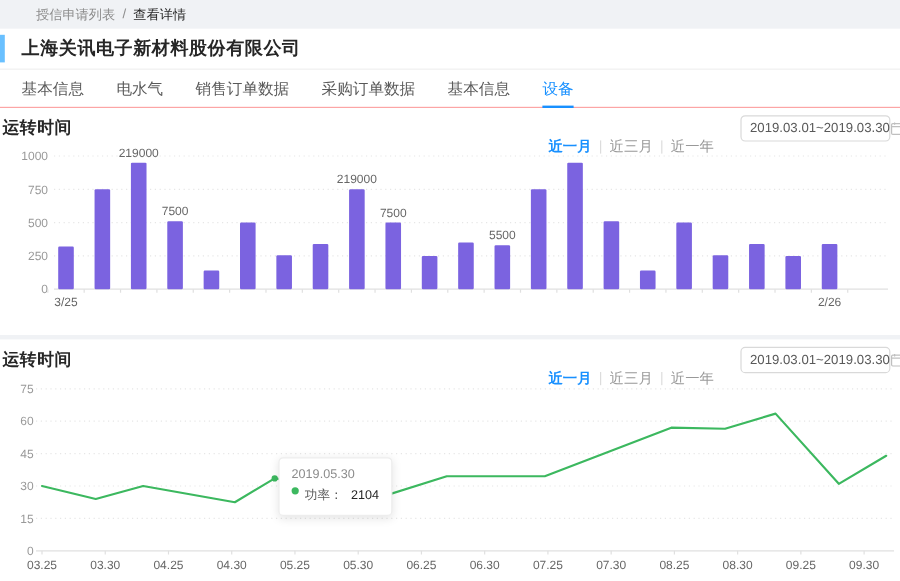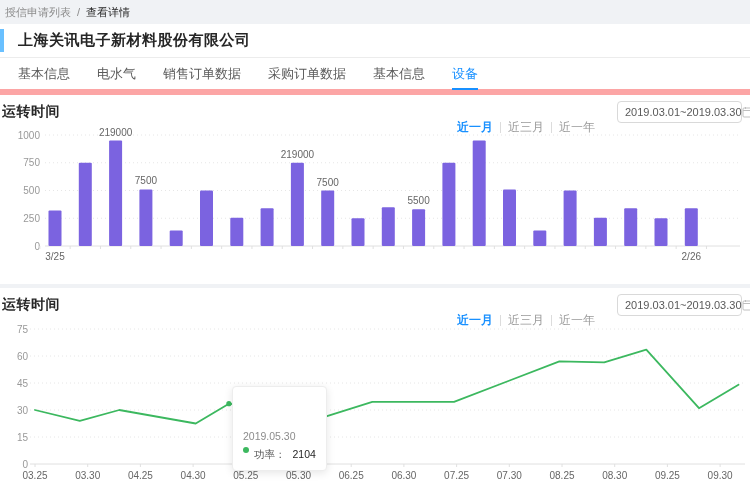--- a/index.html
+++ b/index.html
@@ -1,27 +1,27 @@
 <!DOCTYPE html>
 <html><head>
 <meta charset="utf-8">
 <style>
   html,body{margin:0;padding:0;background:#fff;}
   body{font-family:"Liberation Sans","DejaVu Sans",sans-serif;-webkit-font-smoothing:antialiased;}
   .app{width:750px;height:484px;position:relative;overflow:hidden;background:#fff;}
 
-  .breadcrumb{height:24px;background:#f0f2f5;display:flex;align-items:center;padding:0 5px;font-size:11px;color:#8c8c8c;}
+  .breadcrumb{height:24px;background:#f0f2f5;display:flex;align-items:center;padding:0 30px;font-size:11px;color:#8c8c8c;}
   .breadcrumb .sep{margin:0 6px;color:#8c8c8c;}
   .breadcrumb .current{color:#262626;font-weight:400;}
 
   .title-row{height:33px;display:flex;align-items:center;position:relative;background:#fff;}
   .title-accent{position:absolute;left:0;top:5px;width:4px;height:23px;background:#69c0ff;}
   .page-title{margin-left:18px;font-size:15px;font-weight:700;color:#262626;letter-spacing:.5px;}
 
-  .tabs{height:31px;border-top:1px solid #ececec;border-bottom:6px solid #fca5a5;display:flex;align-items:stretch;padding:0 18px;background:#fff;}
+  .tabs{height:31px;border-top:1px solid #ececec;border-bottom:1px solid #fca5a5;display:flex;align-items:stretch;padding:0 18px;background:#fff;}
   .tab{font-size:13px;color:#595959;margin-right:27px;display:flex;align-items:center;position:relative;cursor:pointer;}
   .tab.active{color:#1890ff;}
   .tab.active::after{content:"";position:absolute;left:0;right:0;bottom:-1px;height:2px;background:#1890ff;}
 
   .section{position:relative;background:#fff;}
   .sec-header{height:33px;display:flex;align-items:center;padding:0 8px 0 2px;}
   .sec-title{font-size:14px;font-weight:700;color:#262626;letter-spacing:.5px;}
   .controls{margin-left:auto;display:flex;align-items:center;}
   .ranges{display:flex;align-items:center;font-size:12px;color:#999;margin-top:32px;}
   .range{cursor:pointer;}
@@ -29,21 +29,21 @@
   .range-sep{width:1px;height:11px;background:#dcdcdc;margin:0 7px;}
   .datebox{margin-left:22px;width:125px;height:22px;border:1px solid #d9d9d9;border-radius:4px;background:#fff;display:flex;align-items:center;padding:0 7px;box-sizing:border-box;font-size:11px;color:#595959;cursor:pointer;}
   .datebox .cal{margin-left:auto;display:flex;}
 
   .chart-wrap{position:relative;}
   svg{display:block;font-family:inherit;}
 
   .divider{height:4px;background:#f0f2f5;}
 
   .tooltip{position:absolute;left:232px;top:65px;background:#fff;border:1px solid #ededed;border-radius:4px;box-shadow:0 2px 8px rgba(0,0,0,.10);padding:6px 10px 7px 10px;font-size:10.5px;line-height:1.5;white-space:nowrap;z-index:2;}
-  .tt-date{color:#8c8c8c;margin-top:36px;}
+  .tt-date{color:#8c8c8c;}
   .tt-row{display:flex;margin-top:2px;color:#595959;}
   .tt-dot{width:6px;height:6px;border-radius:50%;margin-right:5px;}
   .tt-val{color:#262626;margin-left:7px;}
 </style>
 </head>
 <body>
 
 <div class="app">
 
   <div class="breadcrumb">

